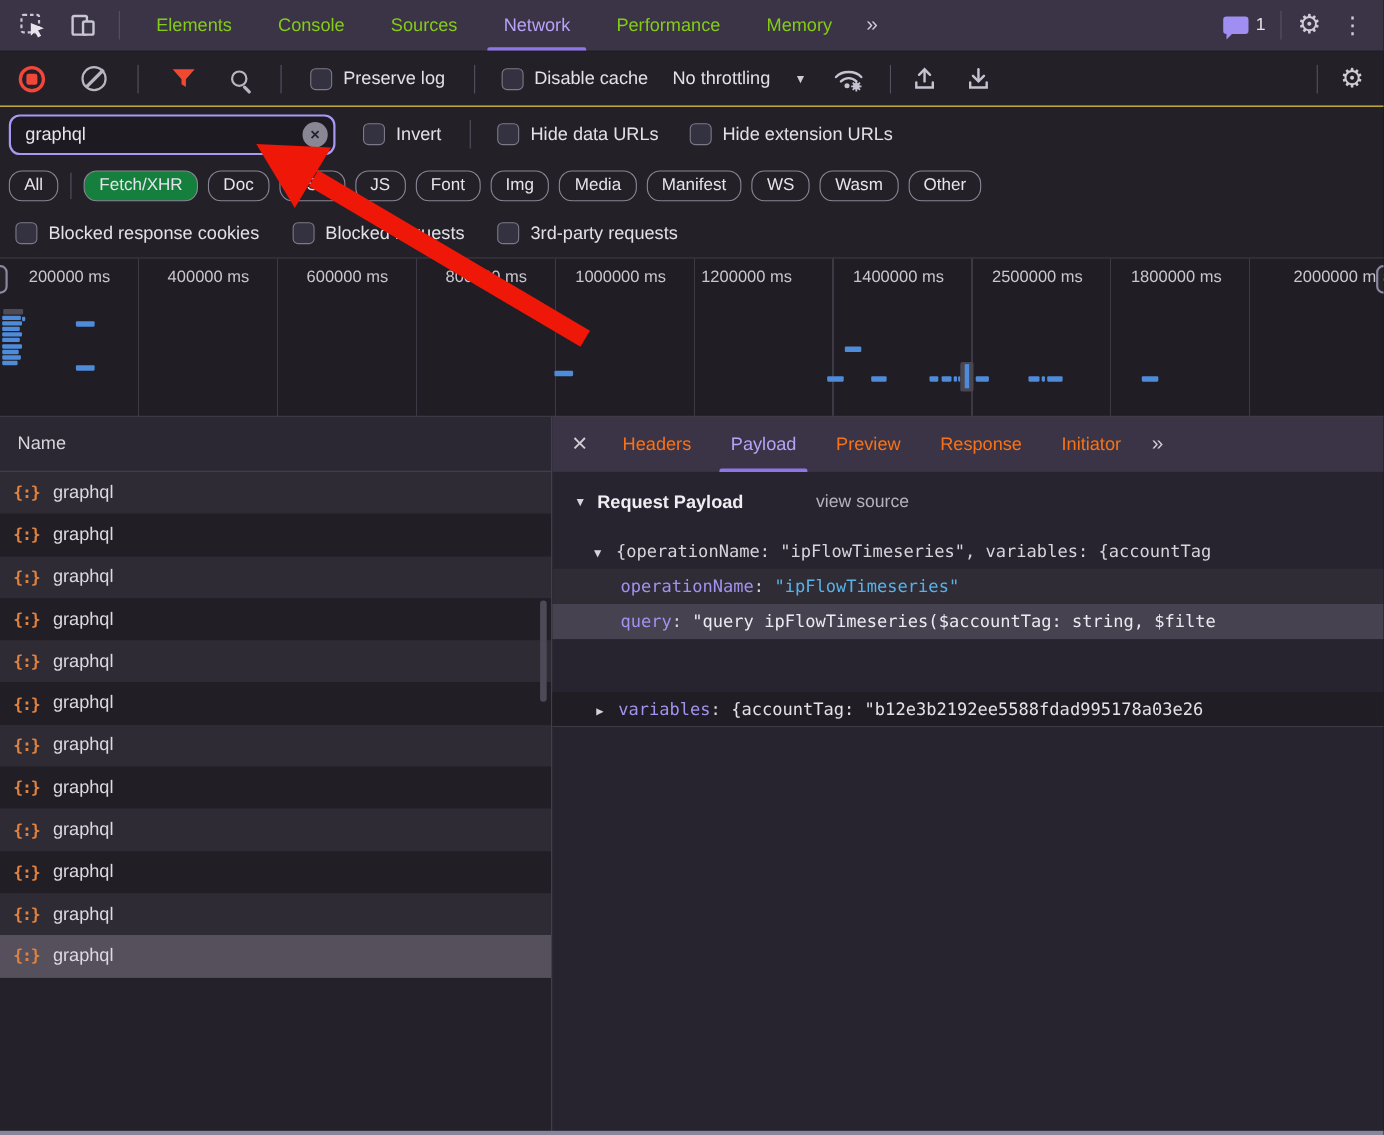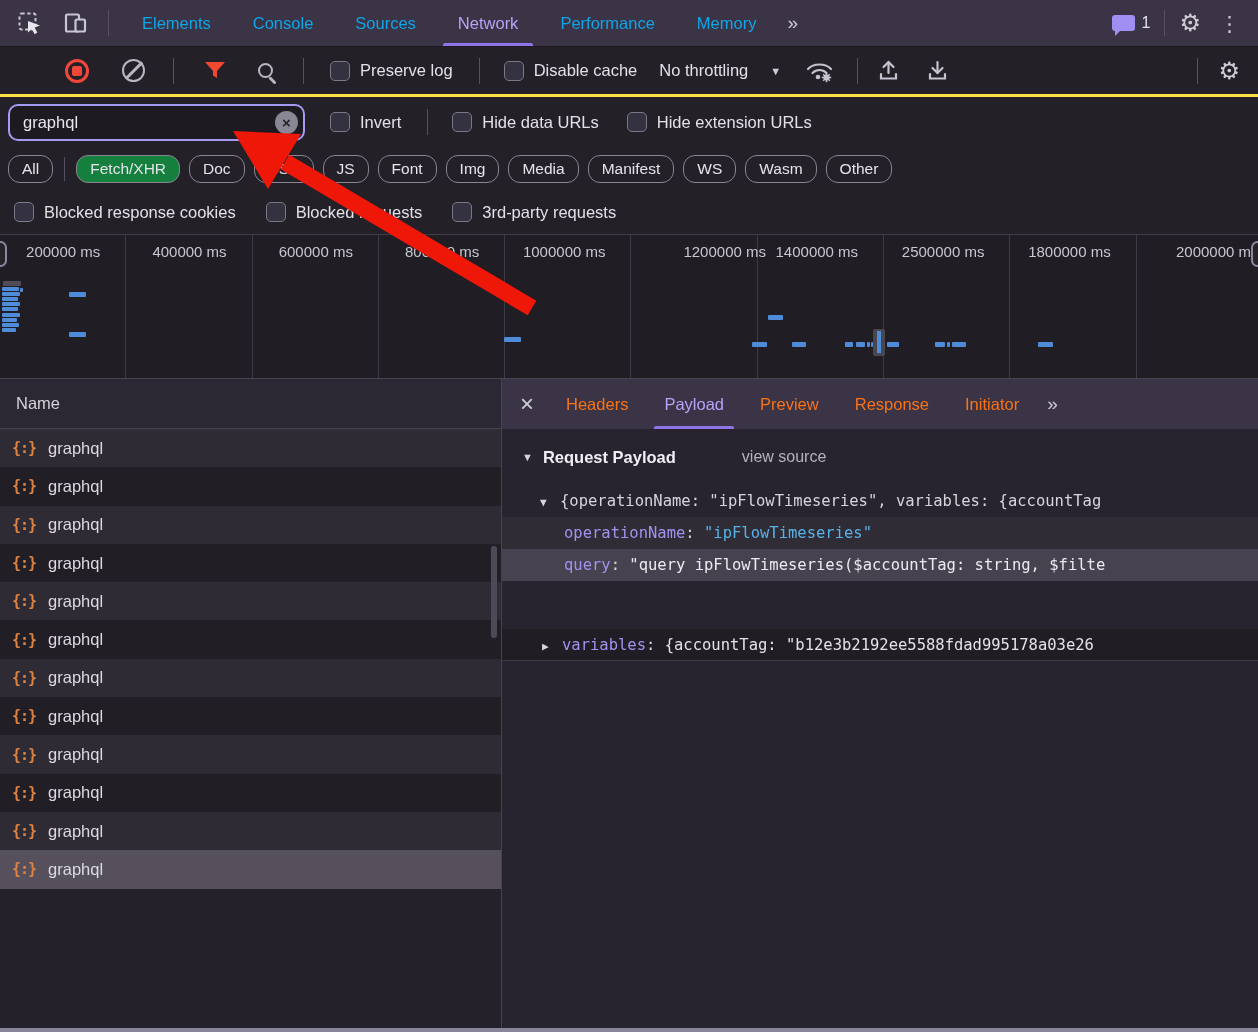--- a/index.html
+++ b/index.html
@@ -8,34 +8,34 @@
     position:relative; width:1258px; height:1032px; overflow:hidden;
     background:#232028; font-family:"Liberation Sans", sans-serif; color:#dcd9e2;
     -webkit-font-smoothing:antialiased;
   }
   
   .tabbar{position:absolute;left:0;top:0;width:1258px;height:47px;background:#3a3446;
     display:flex;align-items:center;border-bottom:1px solid #1c191f;}
   .tb-icon{display:flex;align-items:center;justify-content:center;width:30px;height:30px;flex:0 0 auto;}
   .vdiv{width:1px;height:26px;background:#565162;flex:0 0 auto;}
   .tabs{display:flex;height:100%;align-items:stretch;margin-left:12px;}
-  .tab{display:flex;align-items:center;padding:0 21px;font-size:16.5px;color:#0ea5e9;cursor:default;position:relative;}
+  .tab{display:flex;align-items:center;padding:0 21px;font-size:16.5px;color:#84cc16;cursor:default;position:relative;}
   .tab.active{color:#b7a3f7;}
   .tab.active::after{content:"";position:absolute;left:6px;right:6px;bottom:0;height:3px;background:#8f76e8;border-radius:2px 2px 0 0;}
   .more-tabs{font-size:19px;color:#cfccd6;padding:0 10px;letter-spacing:-2px;}
   .tabbar-right{margin-left:auto;display:flex;align-items:center;gap:14px;padding-right:14px;}
   .bubble-wrap{display:flex;align-items:center;gap:7px;}
   .bubble{position:relative;width:23px;height:16px;background:#a18ef2;border-radius:3px;}
   .bubble::before{content:"";position:absolute;left:3px;bottom:-5px;border:5px solid transparent;border-top-color:#a18ef2;border-left-color:#a18ef2;}
   .bubble-count{font-size:16px;color:#e4e1ea;}
   .gear{font-size:24px;color:#cfccd6;line-height:1;}
   .kebab{font-size:21px;color:#cfccd6;line-height:1;padding:0 4px;}
   
   .nettoolbar{position:absolute;left:0;top:47px;width:1258px;height:50px;background:#232028;
-    display:flex;align-items:center;border-bottom:3px solid #fde047;padding-left:48px;}
+    display:flex;align-items:center;border-bottom:1px solid #fde047;}
   .rec{width:24px;height:24px;border:3px solid #f0473a;border-radius:50%;position:relative;margin-left:17px;flex:0 0 auto;}
   .rec::after{content:"";position:absolute;left:4px;top:4px;width:10px;height:10px;background:#f0473a;border-radius:2px;}
   .clear-circ{width:23px;height:23px;border:2.5px solid #b9b5c2;border-radius:50%;position:relative;margin-left:33px;flex:0 0 auto;}
   .clear-circ::after{content:"";position:absolute;left:9px;top:-2px;width:2.5px;height:22px;background:#b9b5c2;transform:rotate(45deg);}
   .funnel{margin-left:30px;flex:0 0 auto;display:flex;}
   .search{width:15px;height:15px;border:2.6px solid #b9b5c2;border-radius:50%;position:relative;margin-left:32px;flex:0 0 auto;}
   .search::after{content:"";position:absolute;left:11px;top:11px;width:2.6px;height:9px;background:#b9b5c2;transform:rotate(-45deg);border-radius:2px;}
   .cb{width:20px;height:20px;border:1.5px solid #7d7887;border-radius:5px;background:#343140;flex:0 0 auto;display:inline-block;}
   .cb-item{display:flex;align-items:center;gap:10px;font-size:16.5px;color:#e3e0e8;}
   .throttle{display:flex;align-items:center;gap:22px;font-size:16.5px;color:#e3e0e8;}
@@ -252,21 +252,21 @@
       </label>
     </div>
 
   <div class="timeline">
     <div id="ticks">
         <div class="tick" style="left: -5.7px;">200000 ms</div>
         <div class="tick" style="left: 120.6px;">400000 ms</div>
         <div class="tick" style="left: 246.9px;">600000 ms</div>
         <div class="tick" style="left: 373.2px;">800000 ms</div>
         <div class="tick" style="left: 499.5px;">1000000 ms</div>
-        <div class="tick" style="left: 660px; text-align: right;">1200000 ms</div>
+        <div class="tick" style="left: 614px; text-align: right;">1200000 ms</div>
         <div class="tick" style="left: 752.1px;">1400000 ms</div>
         <div class="tick" style="left: 878.4px;">2500000 ms</div>
         <div class="tick" style="left: 1004.7px;">1800000 ms</div>
         <div class="tick last" style="left: 1176px;">2000000 ms</div>
       </div>
     <div id="bars">
         <div class="tl-bar" style="left: 3px; top: 46px; width: 18px; height: 5px; background: rgb(79, 76, 85);"></div>
         <div class="tl-bar" style="left: 2px; top: 52px; width: 17px; height: 4px; background: rgb(78, 139, 216);"></div>
         <div class="tl-bar" style="left: 2px; top: 57px; width: 18px; height: 4px; background: rgb(78, 139, 216);"></div>
         <div class="tl-bar" style="left: 2px; top: 62px; width: 16px; height: 4px; background: rgb(78, 139, 216);"></div>

